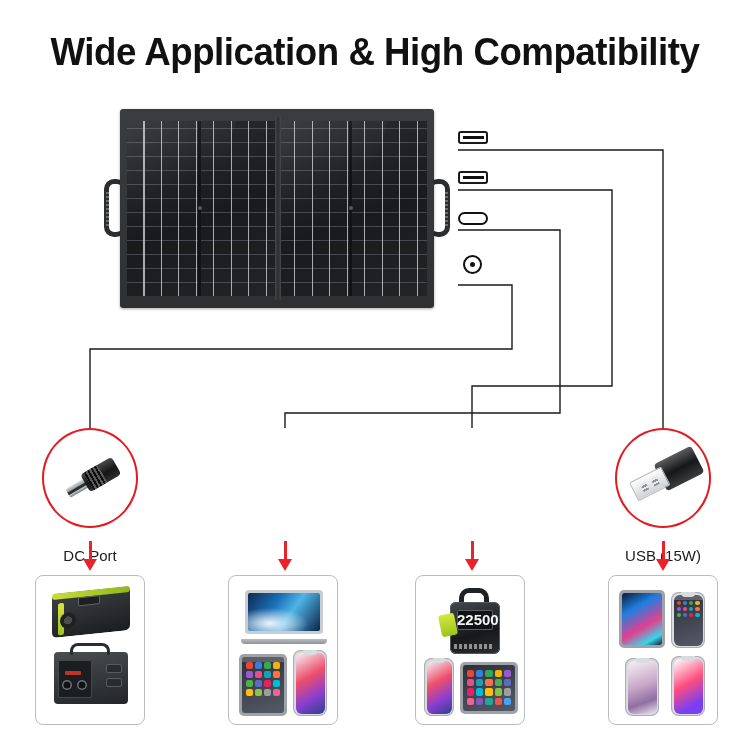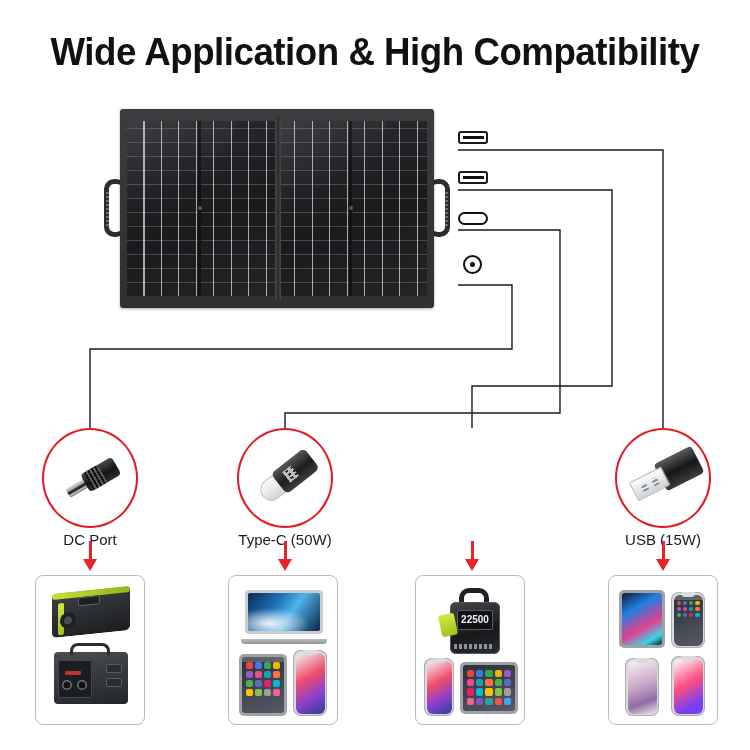--- a/index.html
+++ b/index.html
@@ -110,21 +110,21 @@
 
   
   .connector-group { position: absolute; width: 140px; text-align: center; }
   .connector-circle {
     position: relative;
     width: 96px; height: 100px; margin: 0 auto;
     border: 2px solid #e31b23; border-radius: 50%;
     background: #fff;
   }
   .connector-label {
-    margin-top: 3px;
+    margin-top: 19px;
     font-size: 15px;
     color: #1b1b1b;
     font-family: "Liberation Sans", sans-serif;
     white-space: nowrap;
   }
 
   
   .dc-plug { position:absolute; left:20px; top:26px; width:58px; height:46px; transform: rotate(-30deg); }
   .dc-plug .barrel {
     position:absolute; left:20px; top:13px; width:36px; height:20px;
@@ -308,21 +308,21 @@
     position:absolute; left:-4px; top:26px; width:16px; height:22px;
     background: linear-gradient(180deg,#d5e83f,#9dc41c);
     border-radius:3px; transform: rotate(-12deg);
   }
   .jump .lcd {
     position:absolute; left:13px; top:22px; width:36px; height:20px;
     background:#0f1113; border-radius:2px;
     box-shadow: inset 0 0 0 1px #5a5f64;
   }
   .jump .lcd b {
-    display:block; color:#f1f3f5; font-size:10px; line-height:20px;
+    display:block; color:#f1f3f5; font-size:15px; line-height:20px;
     text-align:center; font-family:"Liberation Sans", sans-serif; font-weight:bold;
   }
   .jump .brand {
     position:absolute; left:10px; bottom:5px; width:40px; height:5px;
     background: repeating-linear-gradient(90deg,#c9cdd1 0 3px, transparent 3px 5px);
     opacity:.65;
   }
 
   
   .down-arrow { position:absolute; width:14px; height:30px; }
@@ -385,30 +385,20 @@
     <div class="connector-circle">
       <div class="dc-plug">
         <div class="pin"></div>
           <div class="barrel"></div>
           <div class="ridges"></div>
       </div>
     </div>
     <div class="connector-label">DC Port</div>
   </div>
 
-  <div class="connector-group" style="left:215px; top:428px">
-    <div class="connector-circle">
-      <div class="tc-plug">
-        <div class="tip"></div>
-          <div class="shell"></div>
-          <div class="grid"></div>
-      </div>
-    </div>
-    <div class="connector-label">Type-C (50W)</div>
-  </div>
 
 
   <div class="connector-group" style="left:593px; top:428px">
     <div class="connector-circle">
       <div class="usb-plug">
         <div class="shell"></div>
           <div class="tip"></div>
       </div>
     </div>
     <div class="connector-label">USB (15W)</div>

